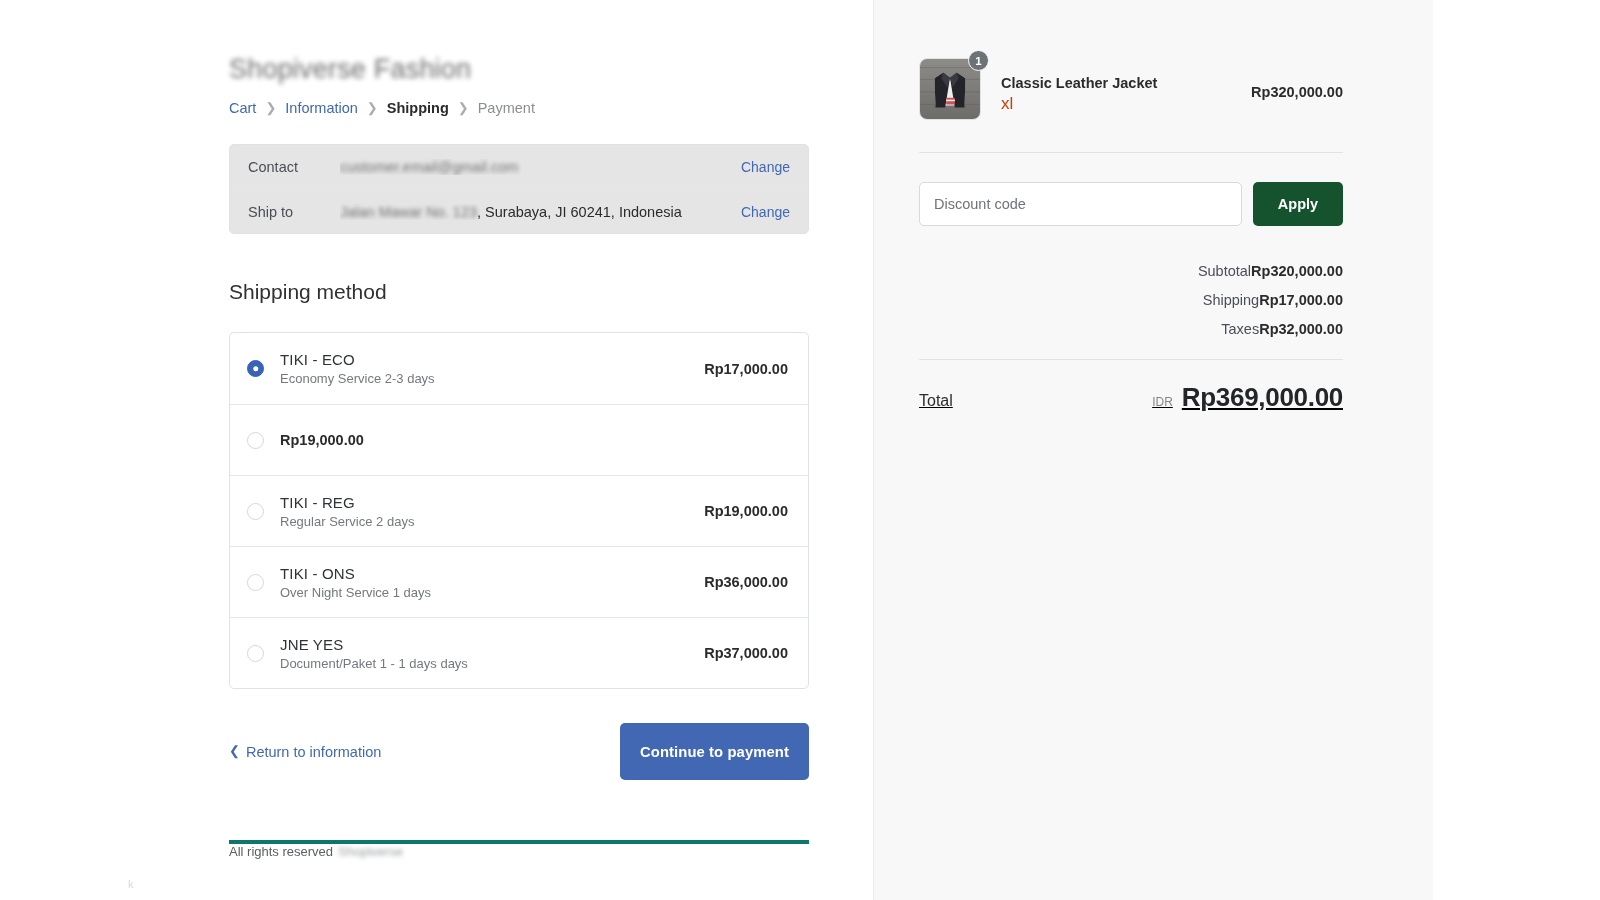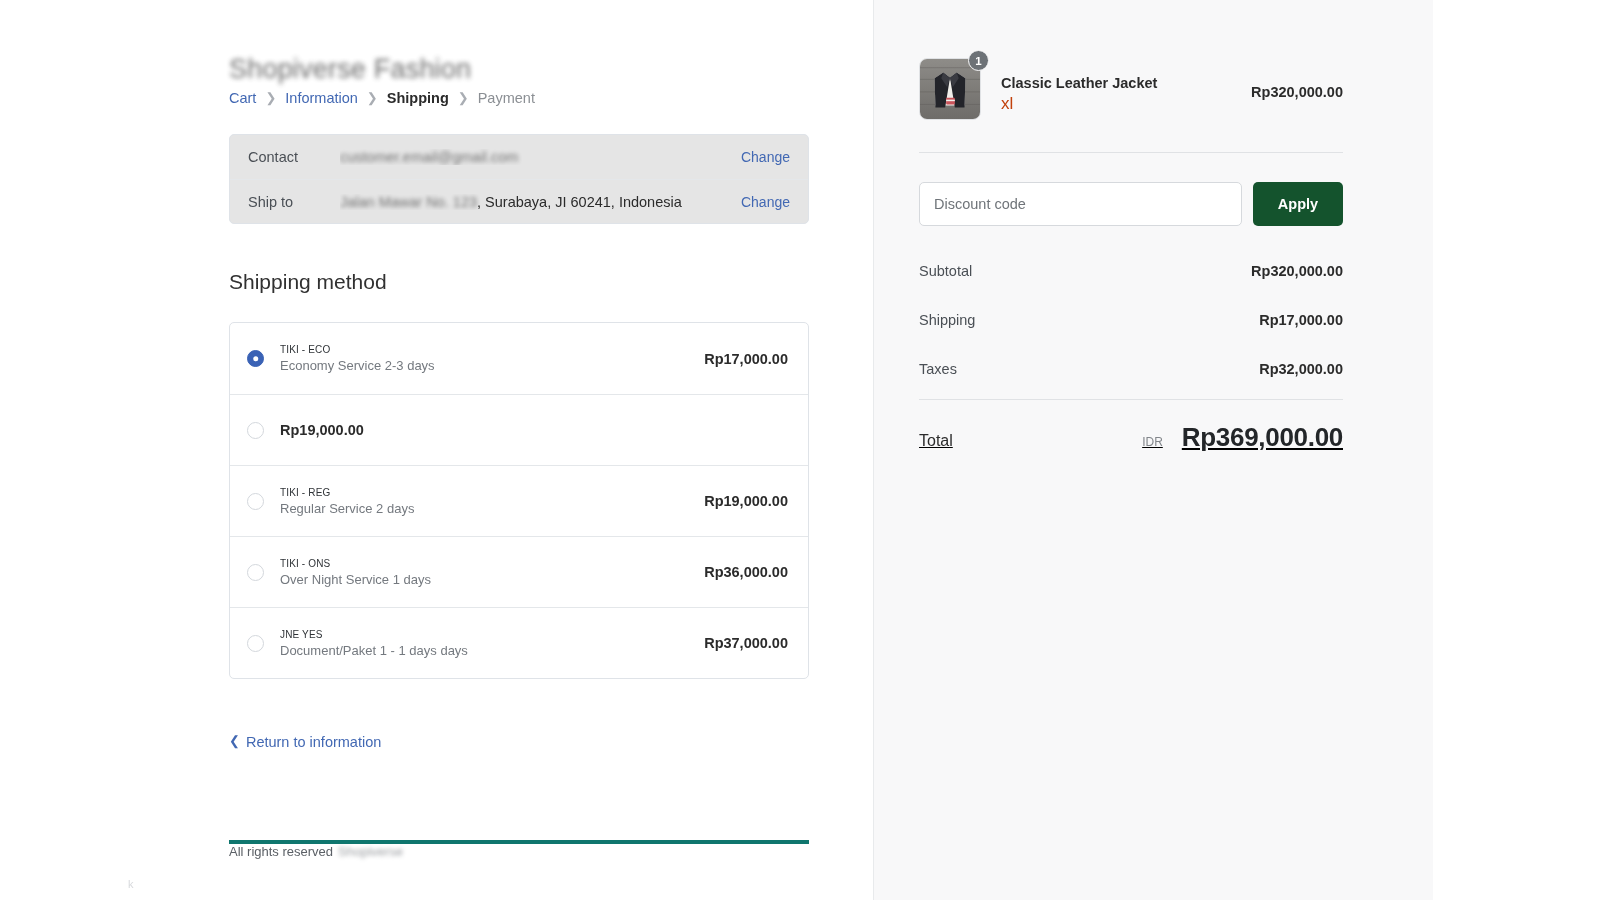--- a/index.html
+++ b/index.html
@@ -43,20 +43,21 @@
     color: #333333;
     letter-spacing: 0.2px;
     filter: blur(2.6px);
     opacity: .72;
     user-select: none;
     white-space: nowrap;
   }
 
   
   .breadcrumb {
+    margin-top: 10px;
     display: flex;
     align-items: center;
     font-size: 14.5px;
     height: 20px;
   }
   .crumb { color: #4268b3; }
   .crumb.current { color: #2b2b2b; font-weight: 700; }
   .crumb.muted { color: #8b8f94; }
   .crumb-sep {
     margin: 0 9px;
@@ -151,21 +152,21 @@
     position: absolute;
     left: 50%; top: 50%;
     width: 5.5px; height: 5.5px;
     border-radius: 50%;
     background: #ffffff;
     transform: translate(-50%, -50%);
   }
 
   .ship-text { flex: 1; min-width: 0; }
   .ship-name {
-    font-size: 10px;
+    font-size: 15px;
     color: #2f3337;
     letter-spacing: .15px;
     margin-bottom: 3px;
   }
   .ship-desc {
     font-size: 13px;
     color: #74797f;
   }
   .ship-price {
     flex: none;
@@ -341,42 +342,41 @@
     font-size: 14.5px;
     font-weight: 700;
     font-family: "Liberation Sans", sans-serif;
     cursor: default;
   }
 
   
   .totals { margin-top: 30px; }
   .total-row {
     display: flex;
-    justify-content: space-between;
+    justify-content: flex-end;
     align-items: center;
     height: 29px;
-    margin-top: 20px;
   }
   .total-label { font-size: 14.5px; color: #4a4f55; }
   .total-value { font-size: 14.5px; font-weight: 700; color: #2b2b2b; }
 
   .grand-divider {
     margin-top: 16px;
     height: 1px;
     background: #e0e2e5;
   }
   .grand-row {
     margin-top: 22px;
     display: flex;
     justify-content: space-between;
     align-items: baseline;
     text-decoration: underline;
   }
   .grand-label { font-size: 16px; color: #2b2b2b; }
-  .grand-right { display: flex; align-items: baseline; gap: 19px; }
+  .grand-right { display: flex; align-items: baseline; gap: 9px; }
   .grand-currency { font-size: 12px; color: #82868b; font-weight: 400; }
   .grand-amount {
     font-size: 26px;
     font-weight: 700;
     color: #232629;
     letter-spacing: -.3px;
   }
 
   .corner-mark {
     position: absolute;
@@ -470,20 +470,21 @@
           <div class="ship-price">Rp37,000.00</div>
         </div>
 
       </div>
 
       <div class="actions">
         <div class="return-link">
           <span class="chev">❮</span>
           <span>Return to information</span>
         </div>
+        <button class="continue-btn">Continue to payment</button>
       </div>
 
     </div>
 
     <div class="footer">
       <div class="footer-text">
         <span>All rights reserved</span>
         <span class="redacted">Shopiverse</span>
       </div>
     </div>

